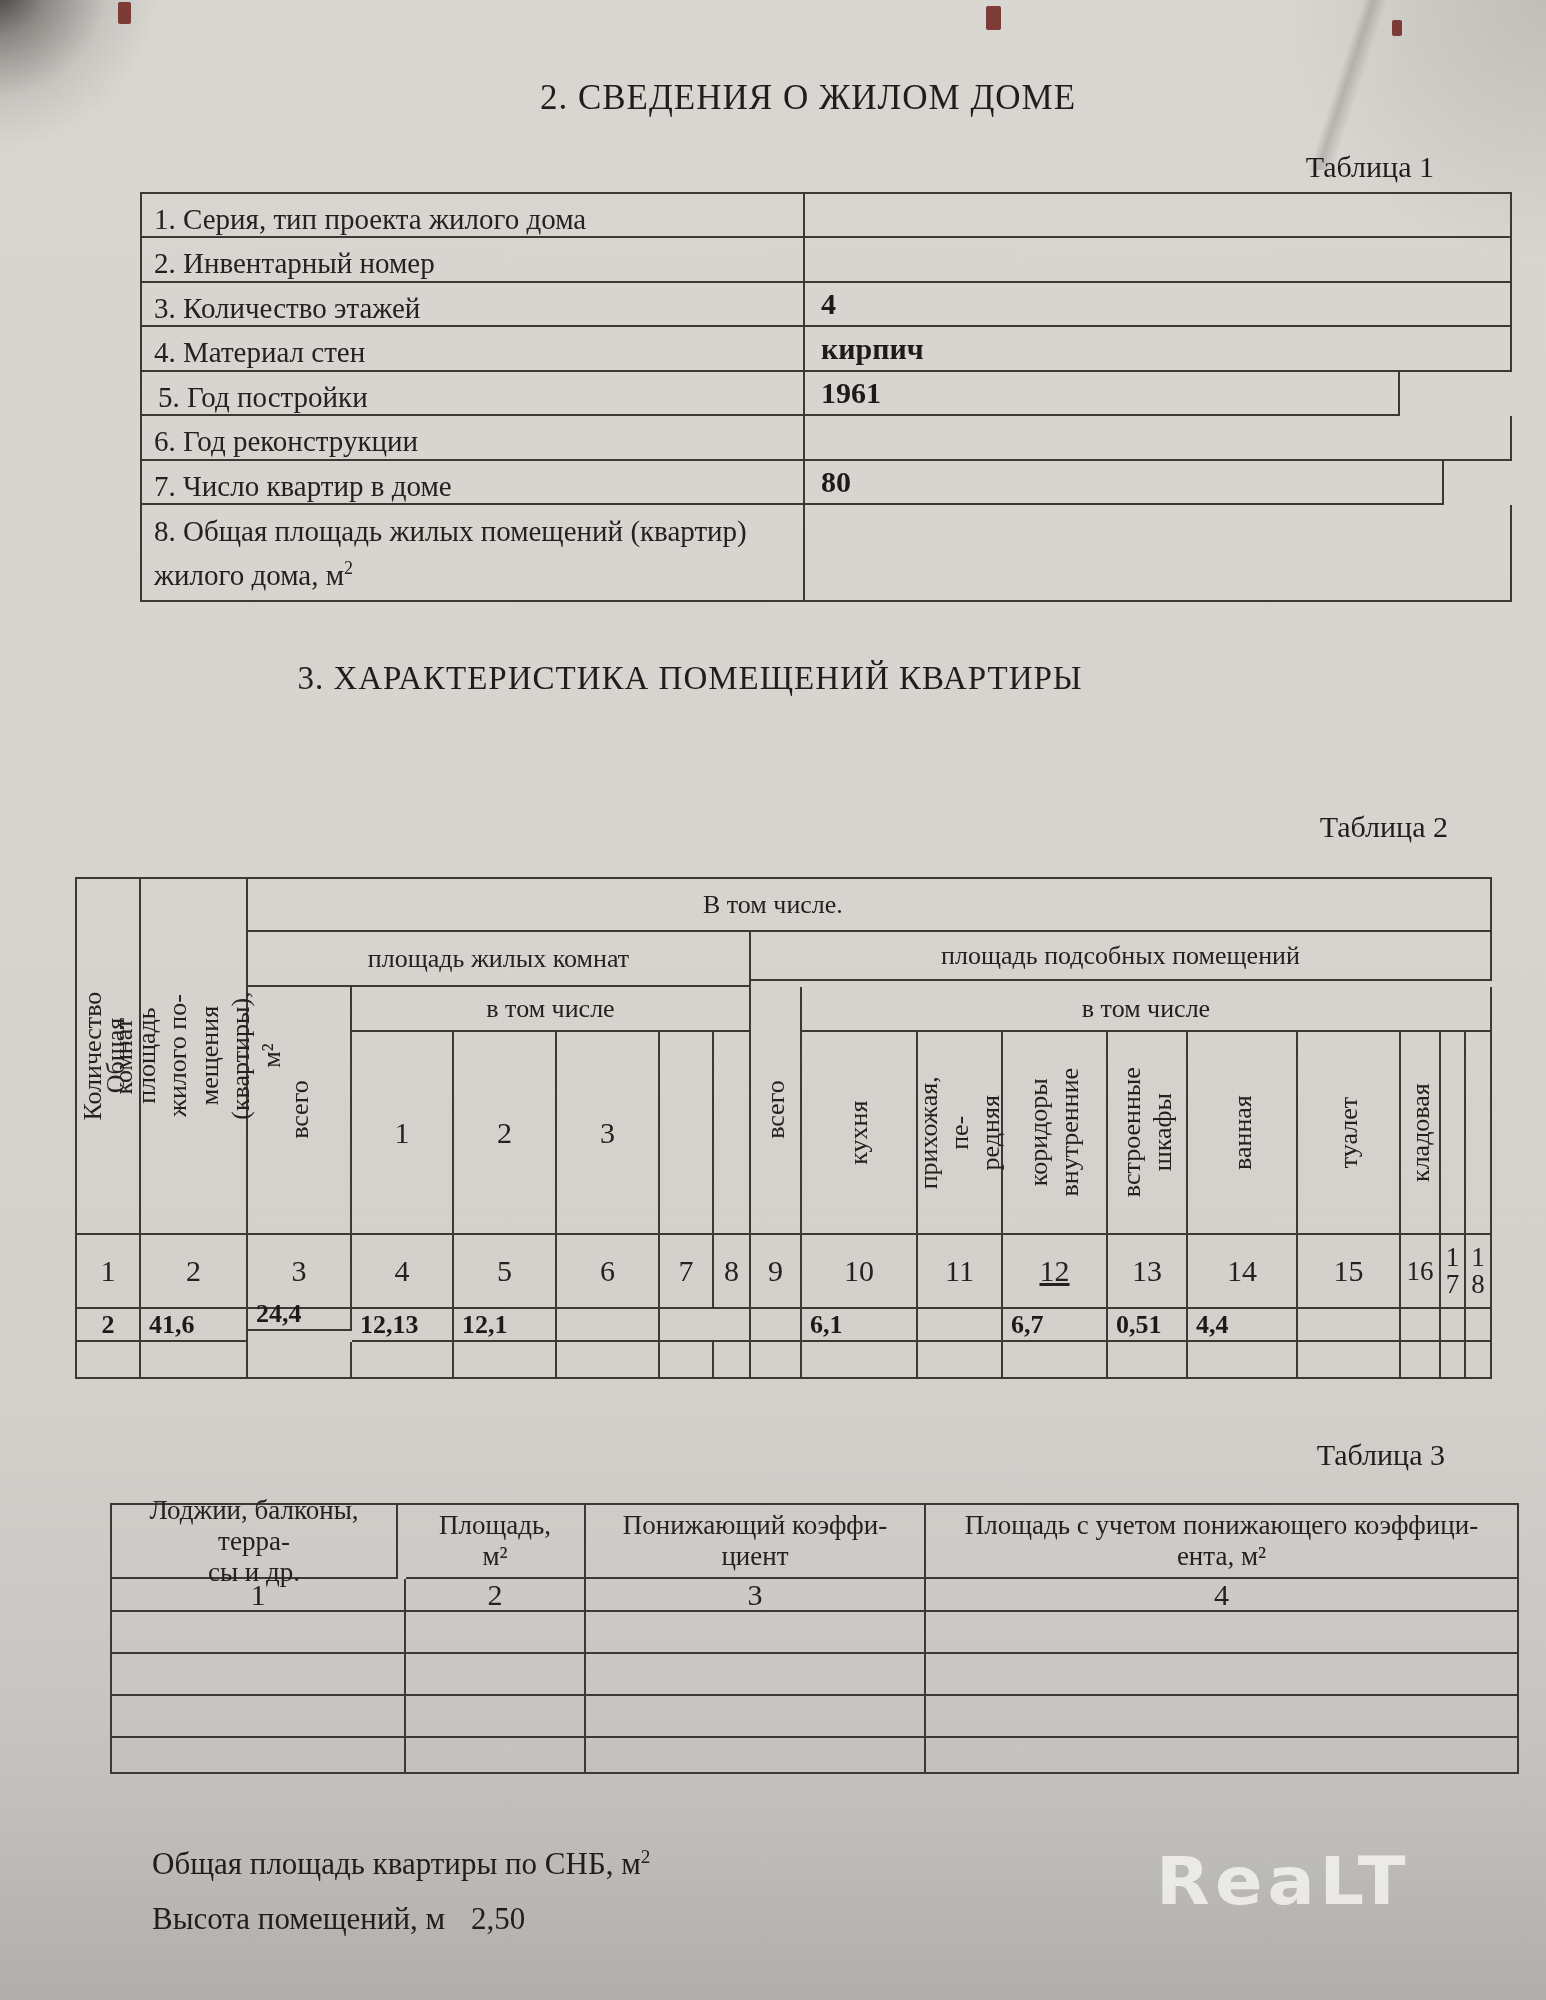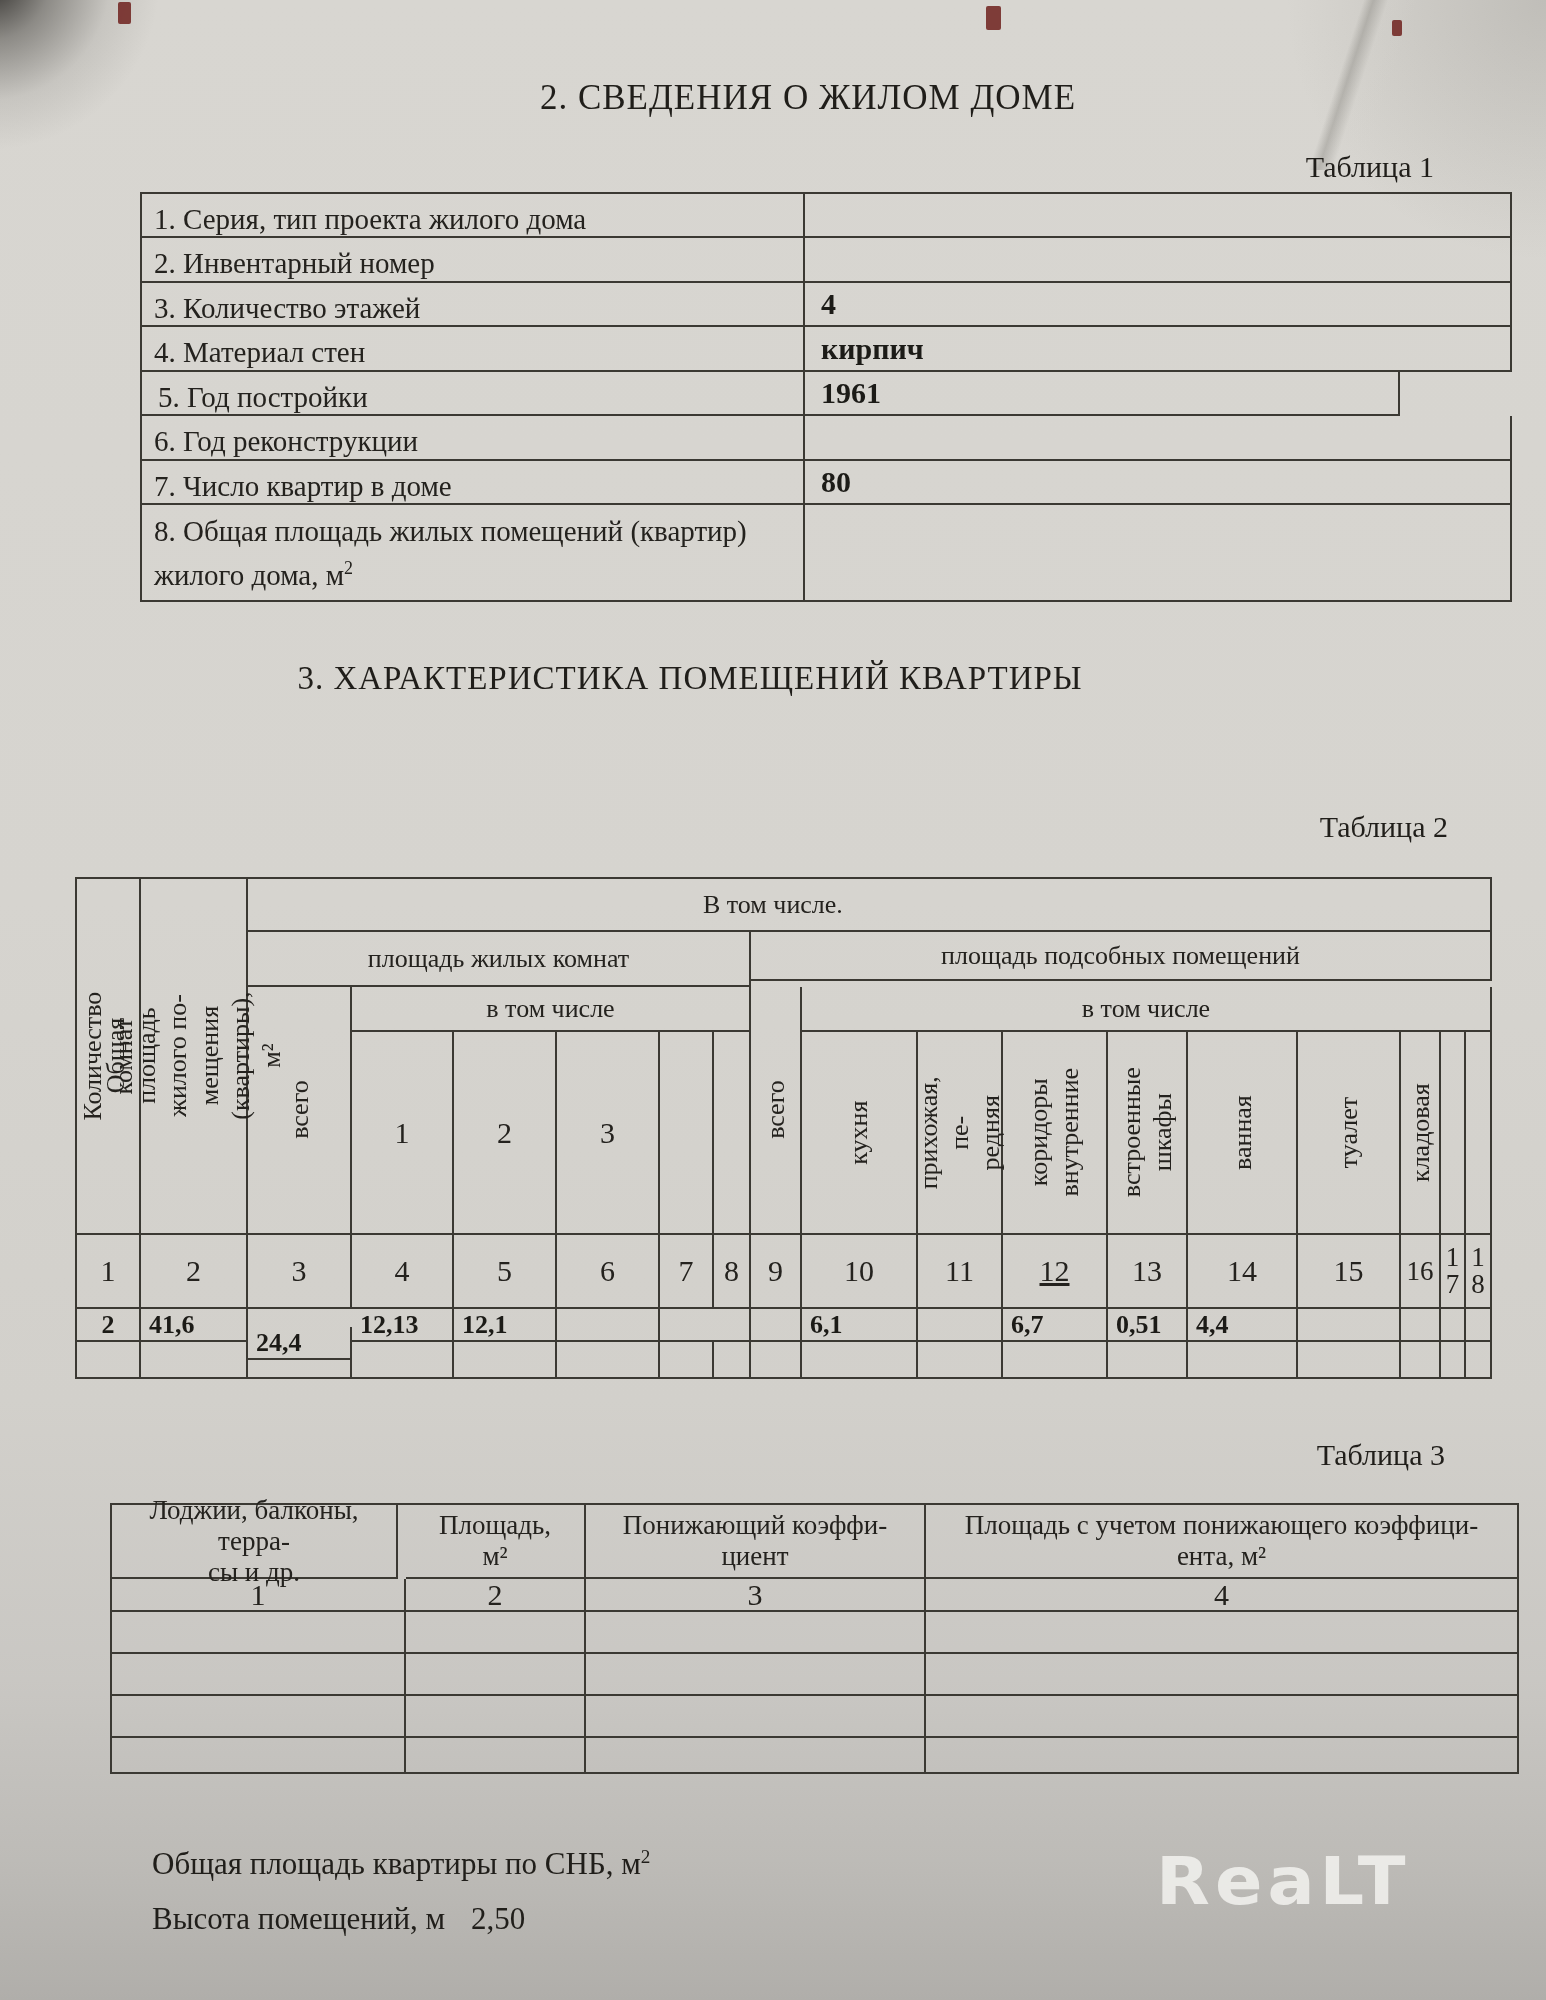--- a/index.html
+++ b/index.html
@@ -65,21 +65,21 @@
     <div class="cell lbl" style="left:0;top:133px;width:663px;height:45px;"><span>4. Материал стен</span><sup></sup></div>
     <div class="cell val" style="left:663px;top:133px;width:707px;height:45px;">кирпич</div>
 
     <div class="cell lbl" style="left:0;top:178px;width:663px;height:44px;padding-left:16px;"><span>5. Год постройки</span><sup></sup></div>
     <div class="cell val" style="left:663px;top:178px;width:595px;height:44px;">1961</div>
 
     <div class="cell lbl" style="left:0;top:222px;width:663px;height:45px;"><span>6. Год реконструкции</span><sup></sup></div>
     <div class="cell val" style="left:663px;top:222px;width:707px;height:45px;"></div>
 
     <div class="cell lbl" style="left:0;top:267px;width:663px;height:44px;"><span>7. Число квартир в доме</span><sup></sup></div>
-    <div class="cell val" style="left:663px;top:267px;width:707px;height:44px;">80</div>
+    <div class="cell val" style="left:663px;top:267px;width:639px;height:44px;">80</div>
 
     <div class="cell lbl" style="left:0;top:311px;width:663px;height:97px;line-height:1.5;"><span>8. Общая площадь жилых помещений (квартир) жилого дома, м</span><sup>2</sup></div>
     <div class="cell val" style="left:663px;top:311px;width:707px;height:97px;"></div>
   </div>
 
   <div class="h-title" style="left:180px;top:660px;width:1020px;font-size:33px;">3. ХАРАКТЕРИСТИКА ПОМЕЩЕНИЙ КВАРТИРЫ</div>
 
   <div class="caption" style="left:1100px;top:810px;width:348px;">Таблица 2</div>
 
   <div class="tableBox" style="left:75px;top:877px;width:1415px;height:500px;">
@@ -157,21 +157,21 @@
     <div class="cell num" style="left:926px;top:356px;width:105px;height:74px;text-decoration:underline;">12</div>
     <div class="cell num" style="left:1031px;top:356px;width:80px;height:74px;">13</div>
     <div class="cell num" style="left:1111px;top:356px;width:110px;height:74px;">14</div>
     <div class="cell num" style="left:1221px;top:356px;width:103px;height:74px;">15</div>
     <div class="cell wrap" style="left:1324px;top:356px;width:40px;height:74px;">16</div>
     <div class="cell wrap" style="left:1364px;top:356px;width:25px;height:74px;">17</div>
     <div class="cell wrap" style="left:1389px;top:356px;width:26px;height:74px;">18</div>
 
     <div class="cell dat ctr" style="left:0;top:430px;width:64px;height:33px;">2</div>
     <div class="cell dat" style="left:64px;top:430px;width:107px;height:33px;">41,6</div>
-    <div class="cell dat" style="left:171px;top:448px;width:104px;height:33px;">24,4</div>
+    <div class="cell dat" style="left:171px;top:419px;width:104px;height:33px;">24,4</div>
     <div class="cell dat" style="left:275px;top:430px;width:102px;height:33px;">12,13</div>
     <div class="cell dat" style="left:377px;top:430px;width:103px;height:33px;">12,1</div>
     <div class="cell dat" style="left:480px;top:430px;width:103px;height:33px;"></div>
     <div class="cell dat" style="left:583px;top:430px;width:91px;height:33px;"></div>
     <div class="cell dat" style="left:674px;top:430px;width:51px;height:33px;"></div>
     <div class="cell dat" style="left:725px;top:430px;width:116px;height:33px;">6,1</div>
     <div class="cell dat" style="left:841px;top:430px;width:85px;height:33px;"></div>
     <div class="cell dat" style="left:926px;top:430px;width:105px;height:33px;">6,7</div>
     <div class="cell dat" style="left:1031px;top:430px;width:80px;height:33px;">0,51</div>
     <div class="cell dat" style="left:1111px;top:430px;width:110px;height:33px;">4,4</div>

